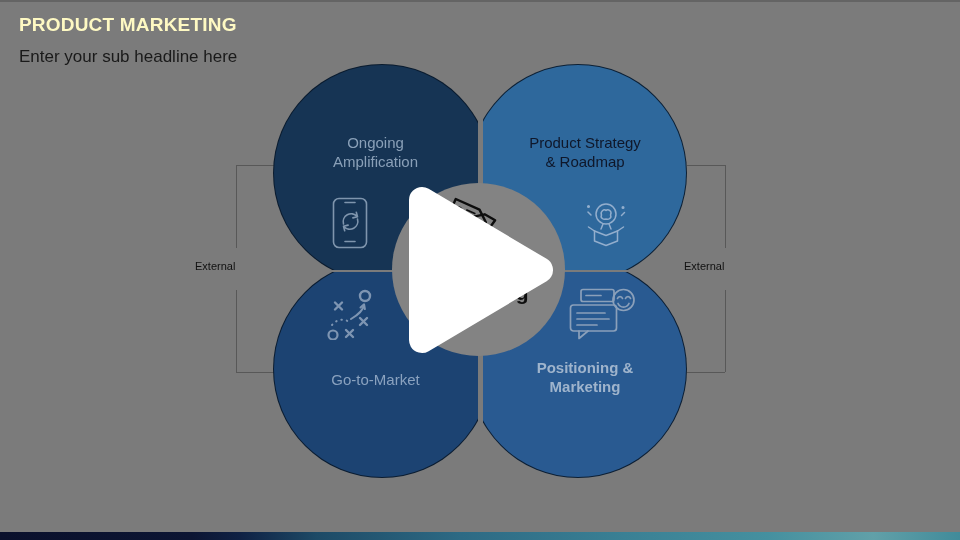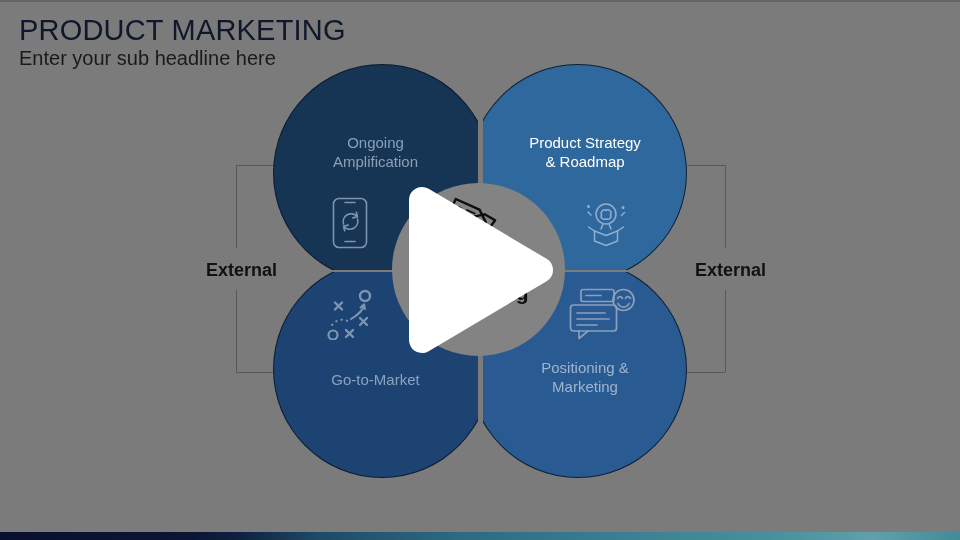--- a/index.html
+++ b/index.html
@@ -4,48 +4,48 @@
 <style>
   html,body{margin:0;padding:0;background:#4a4a4a;}
   .stage{
     position:relative;width:960px;height:540px;overflow:hidden;
     background:#7b7b7b;
     font-family:"Liberation Sans", sans-serif;
   }
   .top-edge{position:absolute;left:0;top:0;width:960px;height:2px;background:#646464;}
   .slide-title{
     position:absolute;left:19px;top:14px;
-    font-size:29px;font-weight:normal;color:#0f172a;letter-spacing:.2px;
+    font-size:19px;font-weight:bold;color:#fef9c3;letter-spacing:.2px;
   }
   .slide-subtitle{
     position:absolute;left:19px;top:47px;
-    font-size:20px;color:#1a1a1a;
+    font-size:17px;color:#1a1a1a;
   }
   
   .quad{position:absolute;overflow:hidden;}
   .quad .petal{
     position:absolute;width:218px;height:218px;border-radius:50%;
     box-sizing:border-box;border:1.5px solid rgba(9,24,42,.9);
   }
   .quad.tl{left:273px;top:64px;width:205px;height:206px;}
   .quad.tl .petal{left:0;top:0;background:#163454;}
   .quad.tr{left:483px;top:64px;width:204px;height:206px;}
   .quad.tr .petal{right:0;top:0;background:#2e689c;}
   .quad.bl{left:273px;top:272px;width:205px;height:206px;}
   .quad.bl .petal{left:0;bottom:0;background:#1c4372;}
   .quad.br{left:483px;top:272px;width:204px;height:206px;}
   .quad.br .petal{right:0;bottom:0;background:#295a91;}
   .quad-label{
     position:absolute;left:0;width:100%;text-align:center;
     font-size:15px;line-height:19px;font-weight:400;
   }
   .quad.tl .quad-label{top:69px;color:#8aa0b8;}
-  .quad.tr .quad-label{top:69px;color:#ffffff;}
+  .quad.tr .quad-label{top:69px;color:#0f172a;}
   .quad.bl .quad-label{top:98px;color:#8aa2bf;}
-  .quad.br .quad-label{top:86px;color:#9fb4cc;}
+  .quad.br .quad-label{top:86px;color:#9fb4cc;font-weight:bold;}
   .quad-icon{position:absolute;}
   .quad.tl .quad-icon{left:59px;top:133px;}
   .quad.tr .quad-icon{left:101px;top:137px;}
   .quad.bl .quad-icon{left:54px;top:16px;}
   .quad.br .quad-icon{left:86px;top:16px;}
   
   .center-circle{
     position:absolute;left:392px;top:183px;width:173px;height:173px;
     border-radius:50%;background:#838383;
   }
@@ -55,22 +55,22 @@
     text-align:center;font-size:21px;font-weight:bold;color:#0e0e0e;line-height:32px;
   }
   .center-label span{display:block;}
   
   .play-button{position:absolute;left:406px;top:184px;cursor:pointer;}
   
   .bk{position:absolute;background:#585858;}
   .bk.h{height:1px;width:38px;}
   .bk.v{width:1px;}
   .side-label{
-    position:absolute;width:82px;text-align:right;
-    font-size:18px;font-weight:bold;color:#111;
+    position:absolute;width:82px;text-align:left;
+    font-size:11px;font-weight:normal;color:#111;
   }
   
   .footer-bar{
     position:absolute;left:0;top:532px;width:960px;height:8px;
     background:linear-gradient(90deg,
       #0a102c 0%, #0c1533 20%, #0f2144 25%, #1d4a66 33%,
       #2d6a84 48%, #3a8094 65%, #45909f 80%, #61a0a8 91%, #418b9a 100%);
   }
   svg{display:block;}
 </style>

